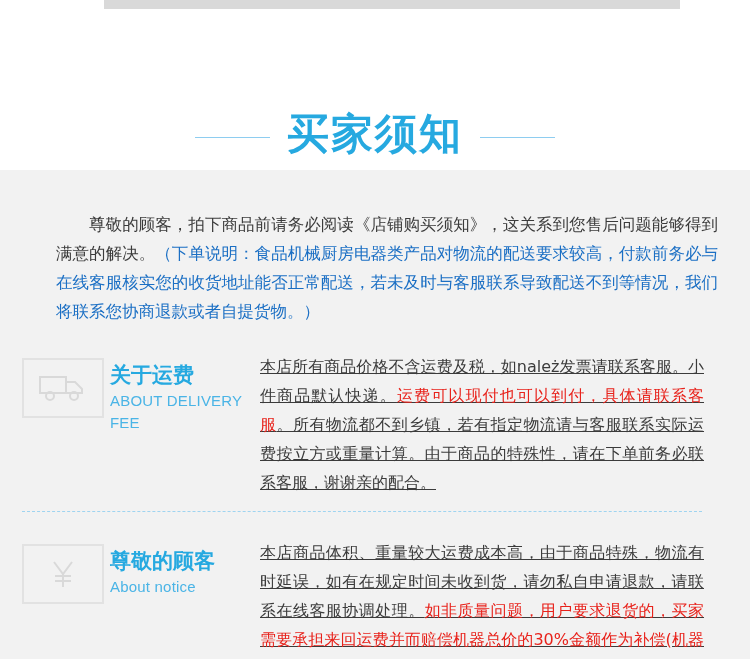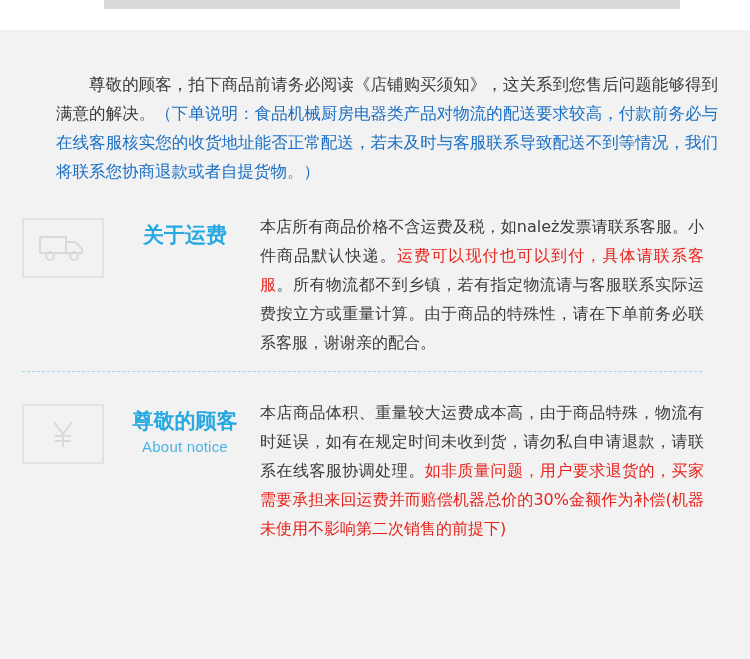--- a/index.html
+++ b/index.html
@@ -121,21 +121,20 @@
     background: #f2f2f2;
     display: flex;
     align-items: center;
     justify-content: center;
     box-sizing: border-box;
   }
   .sec-labels {
     flex: 0 0 auto;
     width: 150px;
     padding-top: 12px;
-    text-align: center;
   }
   .label-cn {
     font-size: 21px;
     line-height: 30px;
     color: #26a9e0;
     font-weight: bold;
     font-family: "DejaVu Sans", sans-serif;
   }
   .label-en {
     font-size: 15px;
@@ -145,60 +144,68 @@
     font-family: "Liberation Sans", sans-serif;
   }
   .sec-body {
     flex: 1 1 auto;
     font-size: 16px;
     line-height: 29px;
     color: #3b3b3b;
     font-family: "DejaVu Sans", sans-serif;
     text-align: justify;
     padding-top: 4px;
+    text-decoration: underline;
   }
   .sec-body .red {
     color: #e8221b;
   }
   .divider {
     margin: 14px 48px 0 22px;
     border-top: 1px dashed #9fd4f0;
     height: 0;
   }
   svg { display: block; }
 </style>
 </head>
 <body>
 
 <div class="page">
 
   <div class="top-strip">
     <div class="top-bar"></div>
   </div>
 
+  <div class="header">
+    <div class="header-rule left"></div>
+    <div class="header-rule right"></div>
+    <div class="title-cn">买家须知</div>
+    <div class="title-en">Buyers notice</div>
+  </div>
 
   <div class="body-area">
 
     <div class="intro">
       <span class="indent"></span><span>尊敬的顾客，拍下商品前请务必阅读《店铺购买须知》，这关系到您售后问题能够得到满意的解决。</span><span class="blue">（下单说明：食品机械厨房电器类产品对物流的配送要求较高，付款前务必与在线客服核实您的收货地址能否正常配送，若未及时与客服联系导致配送不到等情况，我们将联系您协商退款或者自提货物。）</span>
     </div>
 
     <div class="section">
       <div class="sec-icon-wrap">
         <div class="sec-icon">
           <svg width="52" height="32" viewBox="0 0 52 32" aria-hidden="true">
             <path d="M3 5 h26 v16 H3 z" fill="none" stroke="#d9d9d9" stroke-width="2"></path>
             <path d="M29 10 h9 l7 7 v4 h-16 z" fill="none" stroke="#d9d9d9" stroke-width="2"></path>
             <circle cx="13" cy="24" r="4" fill="none" stroke="#d9d9d9" stroke-width="2"></circle>
             <circle cx="37" cy="24" r="4" fill="none" stroke="#d9d9d9" stroke-width="2"></circle>
           </svg>
         </div>
       </div>
       <div class="sec-labels">
         <div class="label-cn">关于运费</div>
+        <div class="label-en">ABOUT DELIVERY FEE</div>
       </div>
       <div class="sec-body"><span>本店所有商品价格不含运费及税，如należ发票请联系客服。小件商品默认快递。</span><span class="red">运费可以现付也可以到付，具体请联系客服</span><span>。所有物流都不到乡镇，若有指定物流请与客服联系实际运费按立方或重量计算。由于商品的特殊性，请在下单前务必联系客服，谢谢亲的配合。</span></div>
     </div>
 
     <div class="divider"></div>
 
     <div class="section">
       <div class="sec-icon-wrap">
         <div class="sec-icon">
           <svg width="30" height="34" viewBox="0 0 30 34" aria-hidden="true">

